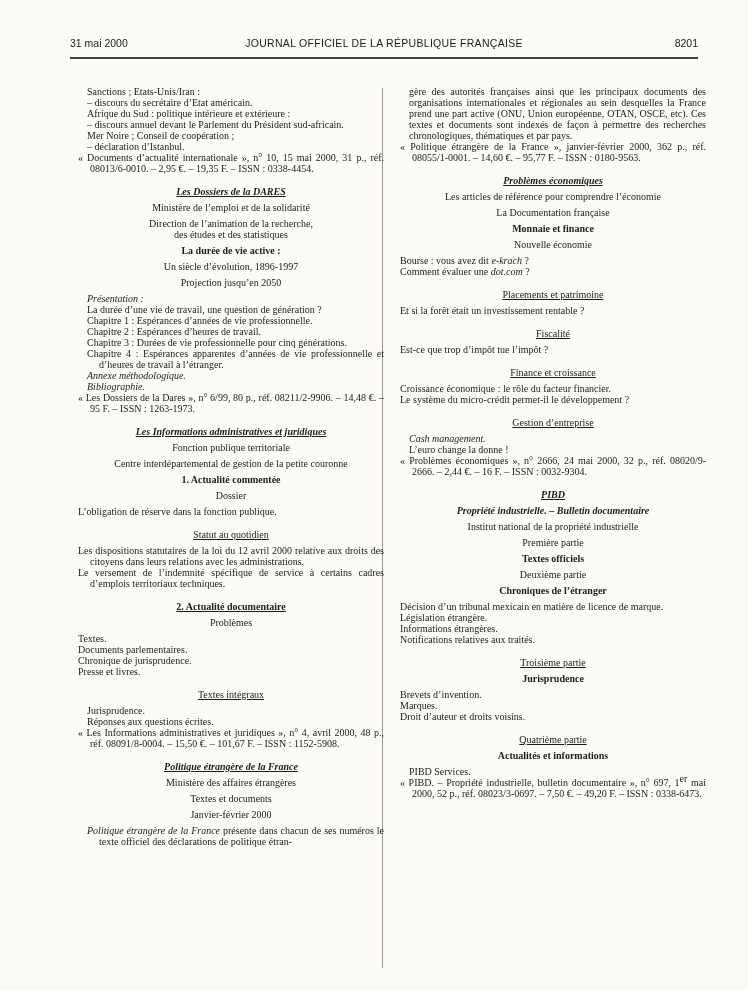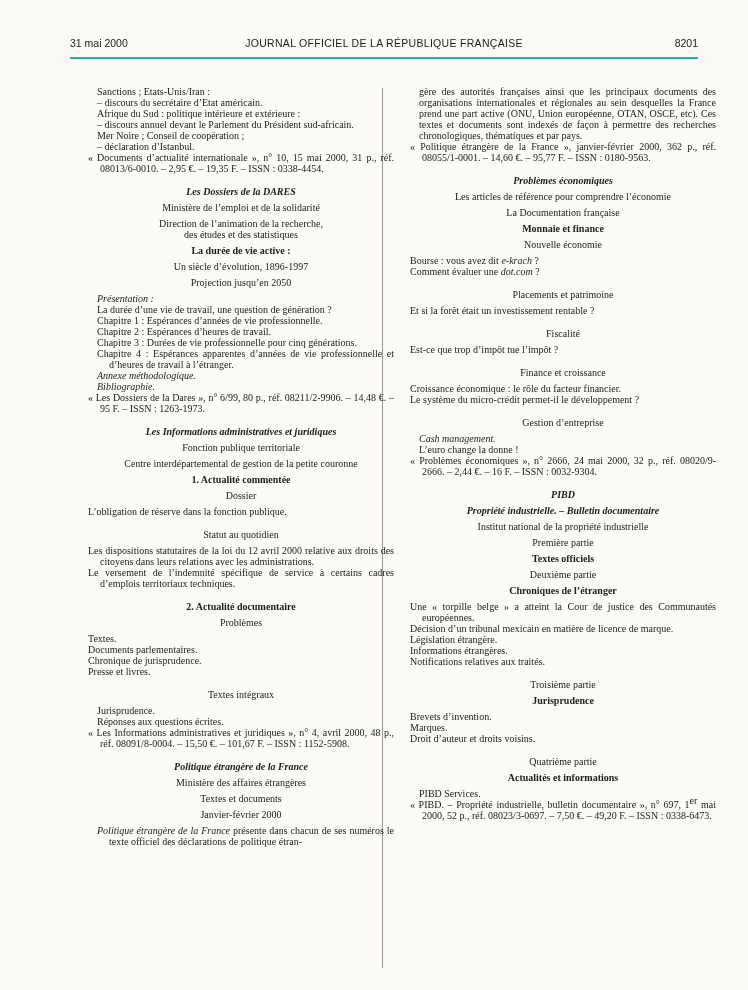--- a/index.html
+++ b/index.html
@@ -11,39 +11,39 @@
     font-family:"Liberation Serif","DejaVu Serif",serif;
     font-size:10px;line-height:11px;color:#1b1b1b;
     overflow:hidden;
     box-shadow:0 0 4px rgba(0,0,0,.25);
   }
   .header{
     position:absolute;top:38px;left:70px;width:628px;
     display:flex;align-items:flex-start;
     font-family:"Liberation Sans","DejaVu Sans",sans-serif;
     font-size:10.5px;
-    border-bottom:2px solid #14b8a6;
+    border-bottom:2px solid #404040;
     padding-bottom:8px;
   }
   .hdate{flex:1;text-align:left;}
   .htitle{flex:3;text-align:center;letter-spacing:.3px;}
   .hpage{flex:1;text-align:right;}
-  .body{position:absolute;top:86px;left:88px;width:628px;display:flex;}
+  .body{position:absolute;top:86px;left:78px;width:628px;display:flex;}
   .col{width:306px;}
   .col-left{margin-right:16px;}
   .divider{position:absolute;top:88px;left:382px;width:1px;height:880px;background:#9a9890;}
   .blk{margin:0;}
   .s-c,.s-cb,.s-ci,.s-cbi{text-align:center;margin:5px 0;}
   .s-cb{font-weight:bold;}
   .s-ci{}
   .s-cbi{font-weight:bold;font-style:italic;}
   .s-li{padding-left:21px;text-indent:-12px;text-align:justify;}
   .s-ref{padding-left:12px;text-indent:-12px;text-align:justify;}
   .s-cont{padding-left:9px;text-align:justify;}
-  .gap{margin-top:12px;}
+  .gap{margin-top:12px;text-decoration:underline;}
   .it{font-style:italic;}
   .sup{vertical-align:super;font-size:10px;line-height:0;}
 </style>
 </head>
 <body>
 
 <div class="page">
   <div class="header">
     <span class="hdate">31 mai 2000</span>
     <span class="htitle">JOURNAL OFFICIEL DE LA RÉPUBLIQUE FRANÇAISE</span>
@@ -122,21 +122,20 @@
         <p class="blk s-li"><span class="it">Cash management.</span></p>
         <p class="blk s-li"><span>L’euro change la donne !</span></p>
         <p class="blk s-ref"><span>« Problèmes économiques », n° 2666, 24 mai 2000, 32 p., réf. 08020/9-2666. – 2,44 €. – 16 F. – ISSN : 0032-9304.</span></p>
         <p class="blk s-cbi gap"><span>PIBD</span></p>
         <p class="blk s-cbi"><span>Propriété industrielle. – Bulletin documentaire</span></p>
         <p class="blk s-ci"><span>Institut national de la propriété industrielle</span></p>
         <p class="blk s-c"><span>Première partie</span></p>
         <p class="blk s-cb"><span>Textes officiels</span></p>
         <p class="blk s-c"><span>Deuxième partie</span></p>
         <p class="blk s-cb"><span>Chroniques de l’étranger</span></p>
-        <p class="blk s-ref"><span>Une « torpille belge » a atteint la Cour de justice des Communautés européennes.</span></p>
         <p class="blk s-ref"><span>Décision d’un tribunal mexicain en matière de licence de marque.</span></p>
         <p class="blk s-ref"><span>Législation étrangère.</span></p>
         <p class="blk s-ref"><span>Informations étrangères.</span></p>
         <p class="blk s-ref"><span>Notifications relatives aux traités.</span></p>
         <p class="blk s-c gap"><span>Troisième partie</span></p>
         <p class="blk s-cb"><span>Jurisprudence</span></p>
         <p class="blk s-ref"><span>Brevets d’invention.</span></p>
         <p class="blk s-ref"><span>Marques.</span></p>
         <p class="blk s-ref"><span>Droit d’auteur et droits voisins.</span></p>
         <p class="blk s-c gap"><span>Quatrième partie</span></p>

